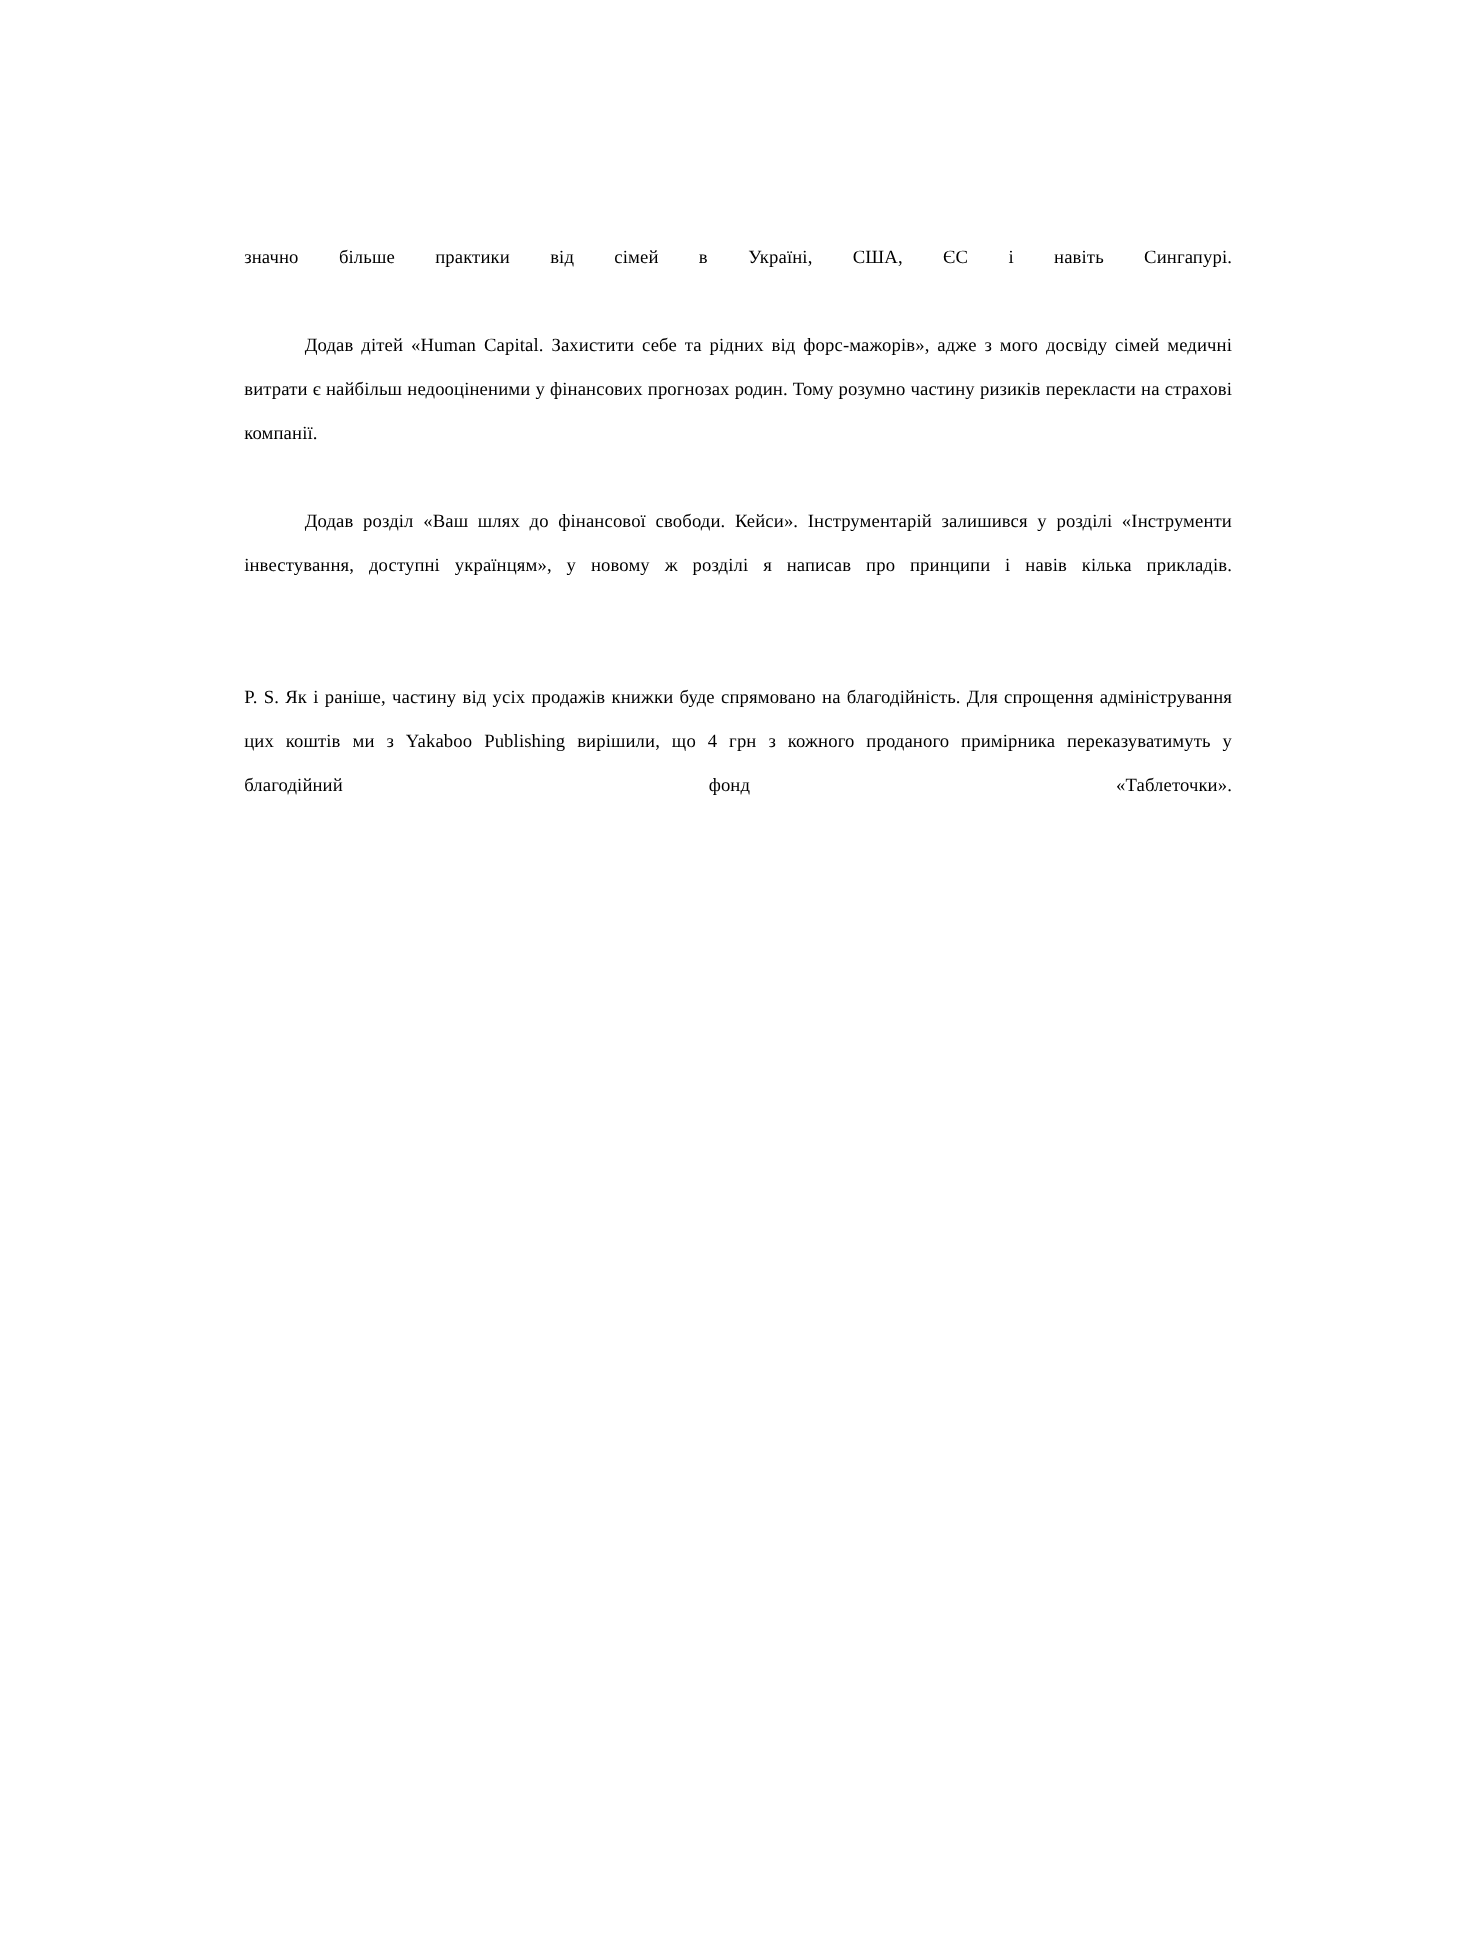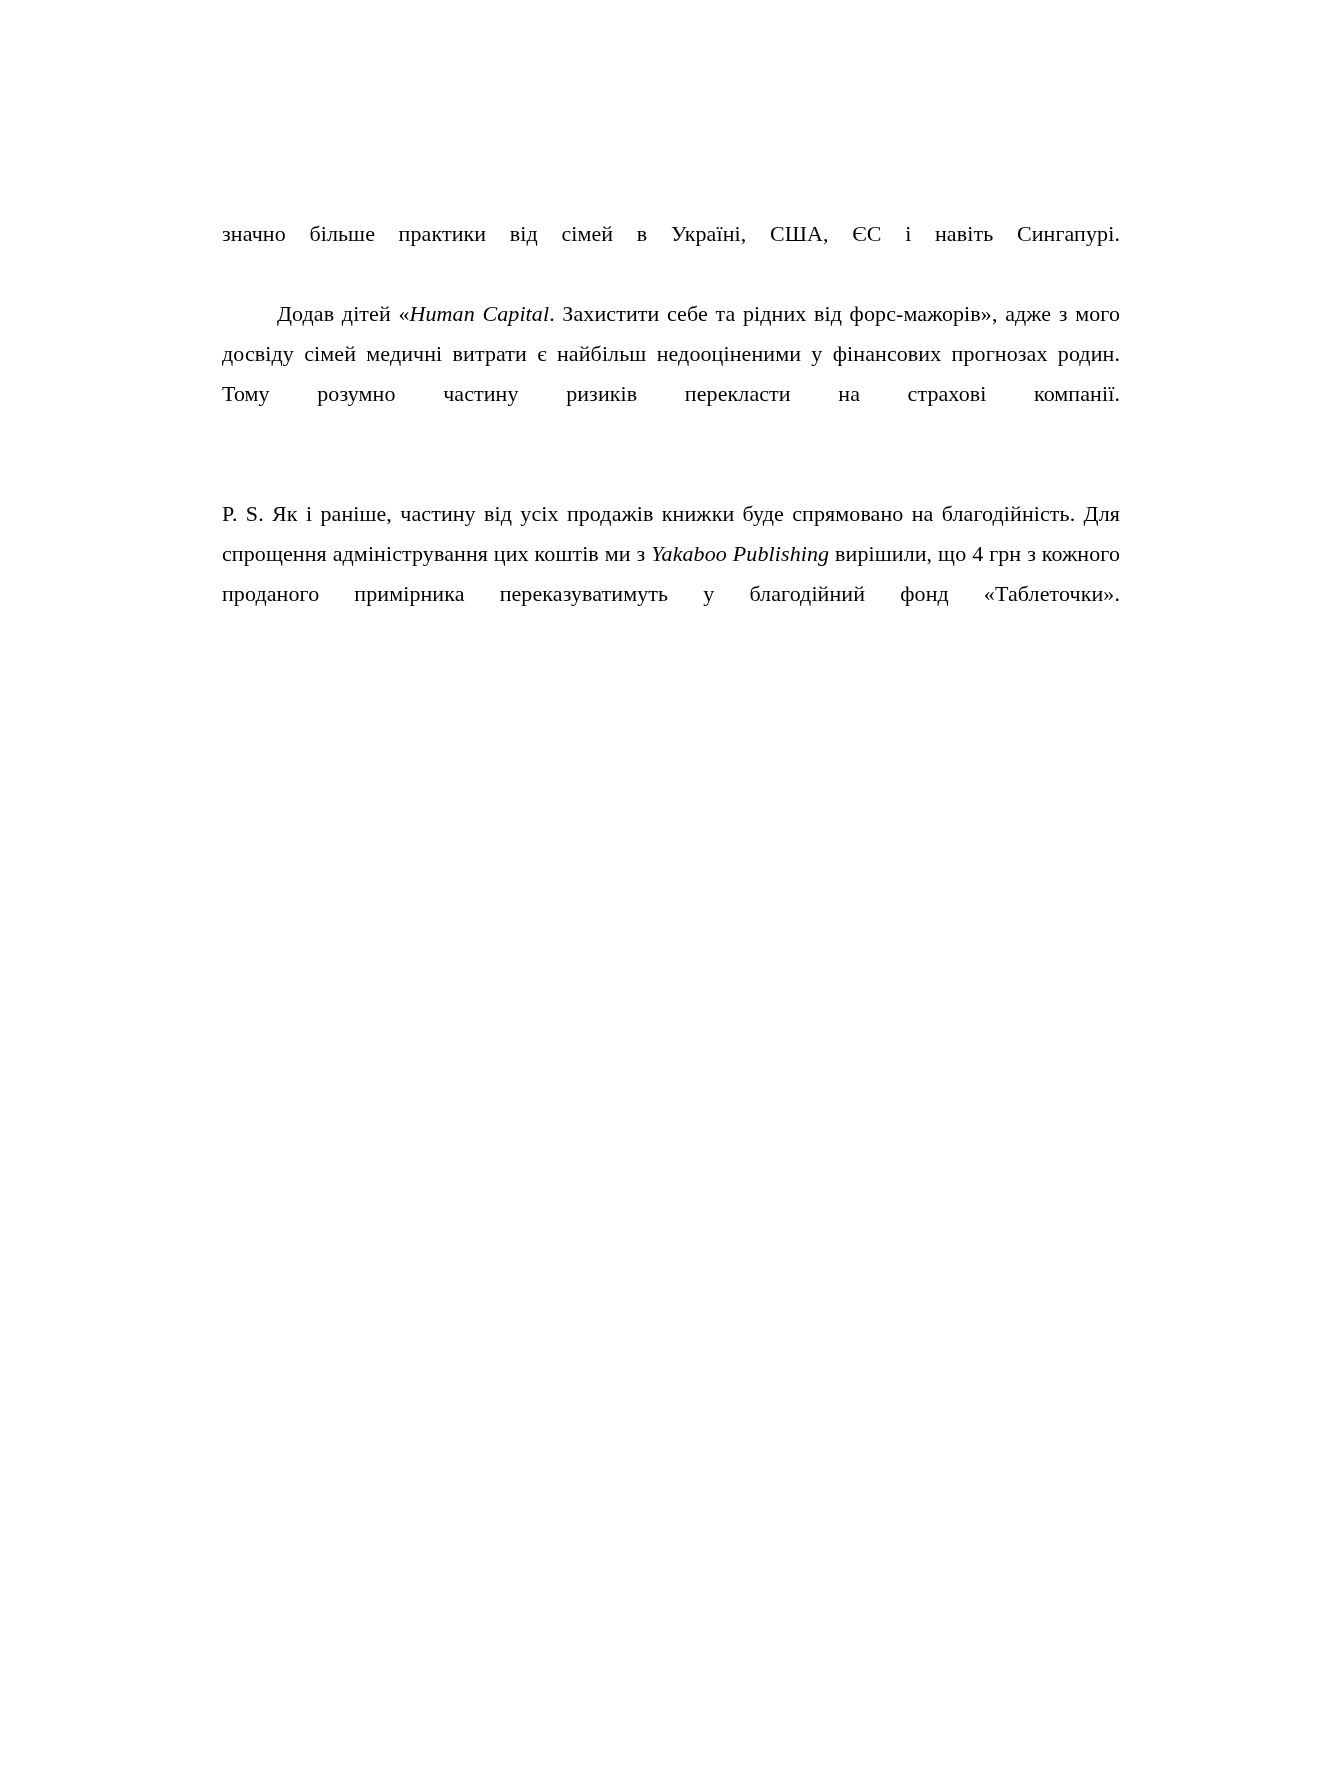--- a/index.html
+++ b/index.html
@@ -27,21 +27,21 @@
 
   #text-column {
     position: absolute;
     left: 222px;
     top: 214px;
     width: 898px;
   }
 
   .para {
     margin: 0;
-    font-size: 22px;
+    font-size: 17px;
     line-height: 40px;
     text-align: justify;
     text-justify: inter-word;
     letter-spacing: 0.1px;
     word-spacing: 0.2px;
     hyphens: manual;
     -webkit-hyphens: manual;
   }
 
   
@@ -53,32 +53,32 @@
   .para.flush {
     text-indent: 0;
   }
 
   
   .gap-before {
     margin-top: 40px;
   }
 
   .ital {
-    font-style: italic;
   }
 
   
   .para::after {
     content: "";
     display: inline-block;
     width: 100%;
   }
 </style>
 </head>
 <body style="background: rgb(255, 255, 255); color: rgb(0, 0, 0);">
 
 <div id="page" style="background: rgb(255, 255, 255);">
   <div id="text-column">
       <p class="para flush"><span>значно більше практики від сімей в Україні, США, ЄС і навіть Сингапурі.</span></p>
       <p class="para indent"><span>Додав дітей «</span><span class="ital">Human Capital</span><span>. Захистити себе та рідних від форс-мажорів», адже з мого досвіду сімей медичні витрати є найбільш недооціненими у фінансових прогнозах родин. Тому розумно частину ризиків перекласти на страхові компанії.</span></p>
+      <p class="para indent"><span>Додав розділ «Ваш шлях до фінансової свободи. Кейси». Інструментарій залишився у розділі «Інструменти інвестування, доступні українцям», у новому ж розділі я написав про принципи і навів кілька прикладів.</span></p>
       <p class="para flush gap-before"><span>P. S. Як і раніше, частину від усіх продажів книжки буде спрямовано на благодійність. Для спрощення адміністрування цих коштів ми з </span><span class="ital">Yakaboo Publishing</span><span> вирішили, що 4 грн з кожного проданого примірника переказуватимуть у благодійний фонд «Таблеточки».</span></p>
     </div>
 </div>
 
 </body></html>

